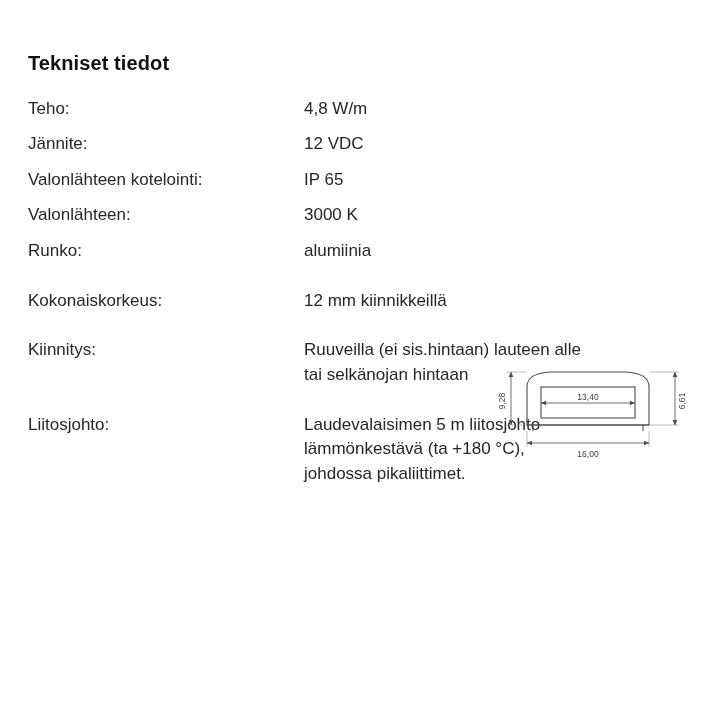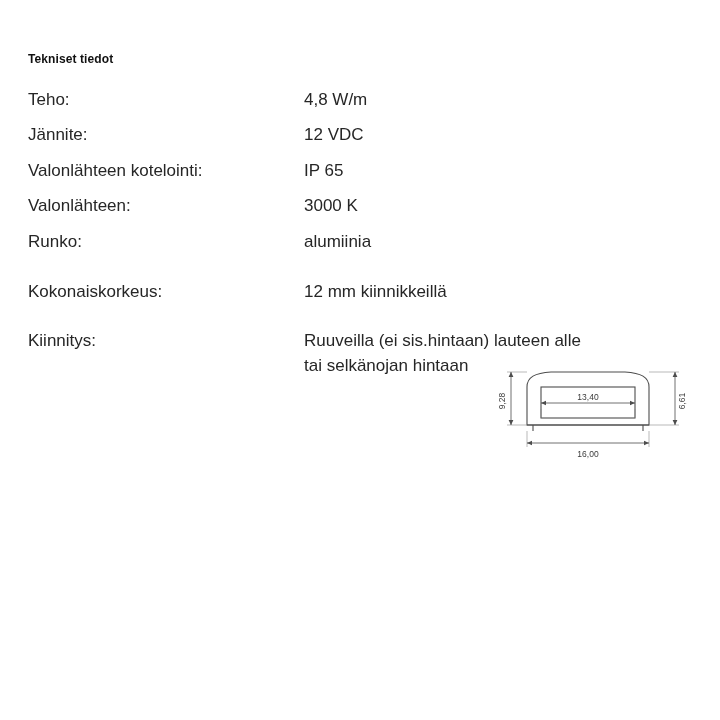--- a/index.html
+++ b/index.html
@@ -15,21 +15,21 @@
     overflow: hidden;
   }
   .sheet {
     position: relative;
     width: 720px;
     height: 720px;
     box-sizing: border-box;
     padding: 52px 28px 0 28px;
   }
   .spec-title {
-    font-size: 12px;
+    font-size: 20px;
     font-weight: bold;
     letter-spacing: 0.1px;
     color: #111111;
     margin: 0 0 16px 0;
   }
   table.spec-table {
     border-collapse: collapse;
     width: 660px;
     table-layout: fixed;
   }
@@ -144,20 +144,28 @@
           <span class="value-line">Ruuveilla (ei sis.hintaan) lauteen alle</span>
           <span class="value-line">tai selkänojan hintaan</span>
         </td>
       </tr>
 
       <tr class="gap-row">
         <td></td>
         <td></td>
       </tr>
 
+      <tr>
+        <td class="spec-label">Liitosjohto:</td>
+        <td class="spec-value">
+          <span class="value-line">Laudevalaisimen 5 m liitosjohto</span>
+          <span class="value-line">lämmönkestävä (ta +180 °C),</span>
+          <span class="value-line">johdossa pikaliittimet.</span>
+        </td>
+      </tr>
 
     </tbody>
   </table>
 
   <div class="drawing">
     <svg width="205" height="110" viewBox="0 0 205 110" xmlns="http://www.w3.org/2000/svg">
 
       <g fill="none" stroke="#4d4d4d" stroke-width="1.1">
         <path d="M34 22 C34 12, 42 8, 58 7 L132 7 C148 8, 156 12, 156 22 L156 60 L34 60 Z"></path>
 

